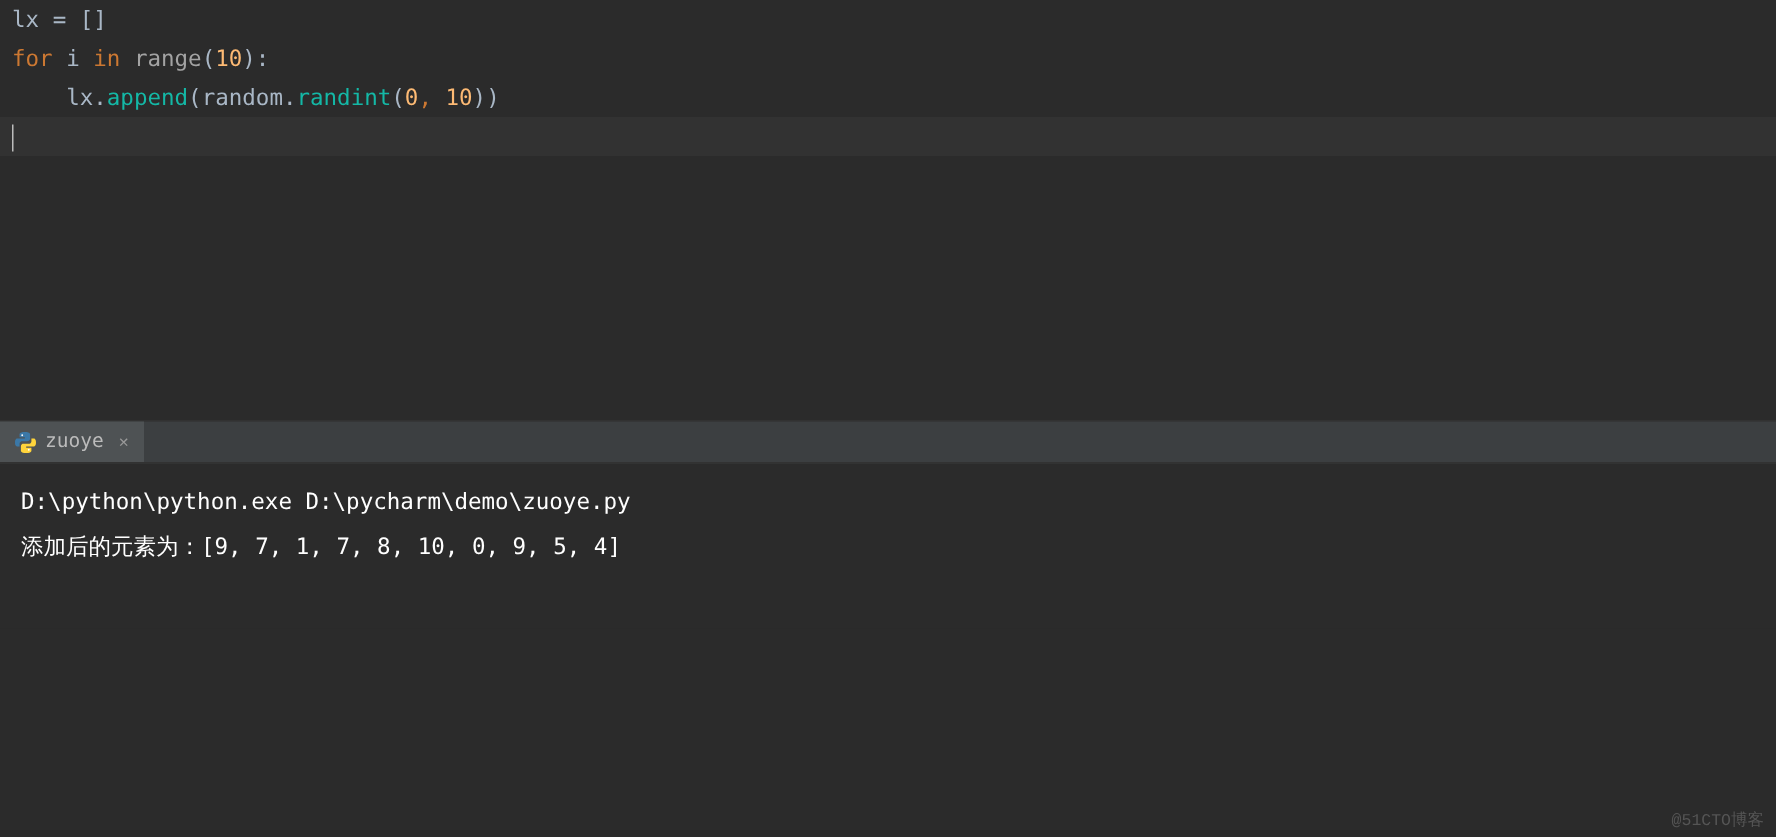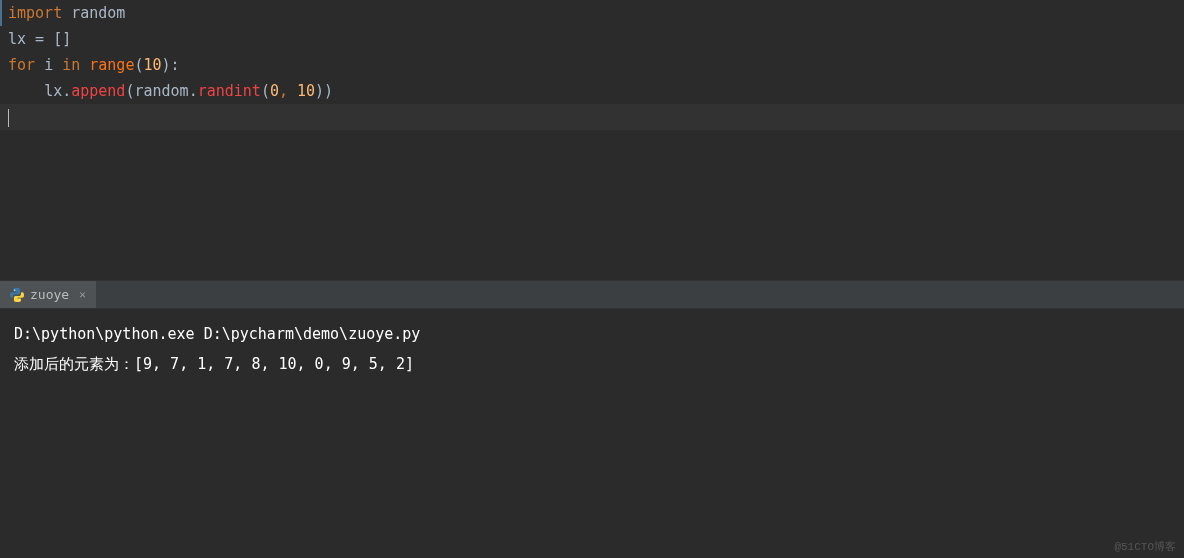--- a/index.html
+++ b/index.html
@@ -41,27 +41,27 @@
     }
     .code {
       padding-left: 2px;
       white-space: pre;
     }
     .cursor-line {
       background: #323232;
     }
     .keyword { color: #cc7832; }
     .identifier { color: #a9b7c6; }
-    .func { color: #ef4444; }
+    .func { color: #14b8a6; }
     .paren { color: #a9b7c6; }
     .number { color: #fdba74; }
     .string { color: #6a8759; }
     .comma { color: #cc7832; }
     .operator { color: #a9b7c6; }
-    .builtin { color: #f97316; }
+    .builtin { color: #a3a3a3; }
     .cursor {
       display: inline-block;
       width: 1px;
       height: 18px;
       background: #bbbbbb;
       vertical-align: middle;
     }
     
     .console-panel {
       background: #2b2b2b;
@@ -112,24 +112,20 @@
       font-size: 11px;
       color: #555;
       font-family: Liberation Mono, monospace;
     }
   </style>
 </head>
 <body>
 
 <div class="editor-area">
   <div class="line">
-    <div class="gutter-stripe"></div>
-    <div class="code"><span class="keyword">import</span><span> </span><span class="identifier">random</span></div>
-  </div>
-  <div class="line">
     <div class="gutter-stripe hidden"></div>
     <div class="code"><span class="identifier">lx</span><span> </span><span class="operator">=</span><span> </span><span class="paren">[</span><span class="paren">]</span></div>
   </div>
   <div class="line">
     <div class="gutter-stripe hidden"></div>
     <div class="code"><span class="keyword">for</span><span> </span><span class="identifier">i</span><span> </span><span class="keyword">in</span><span> </span><span class="builtin">range</span><span class="paren">(</span><span class="number">10</span><span class="paren">)</span><span class="operator">:</span></div>
   </div>
   <div class="line">
     <div class="gutter-stripe hidden"></div>
     <div class="code"><span>    </span><span class="identifier">lx</span><span>.</span><span class="func">append</span><span class="paren">(</span><span class="identifier">random</span><span>.</span><span class="func">randint</span><span class="paren">(</span><span class="number">0</span><span class="comma">,</span><span> </span><span class="number">10</span><span class="paren">)</span><span class="paren">)</span></div>
@@ -150,18 +146,18 @@
           <circle cx="5.5" cy="2.5" r=".7" fill="#fff"></circle>
           <circle cx="10.5" cy="13.5" r=".7" fill="#fff"></circle>
         </svg>
       </span>
       <span>zuoye</span>
       <span class="close-icon">✕</span>
     </div>
   </div>
   <div class="console-output">
     <div class="console-line">D:\python\python.exe D:\pycharm\demo\zuoye.py</div>
-    <div class="console-line">添加后的元素为：[9, 7, 1, 7, 8, 10, 0, 9, 5, 2]</div>
+    <div class="console-line">添加后的元素为：[9, 7, 1, 7, 8, 10, 0, 9, 5, 4]</div>
     <div class="console-line"></div>
   </div>
 </div>
 
 <div class="watermark">@51CTO博客</div>
 
 </body></html>

